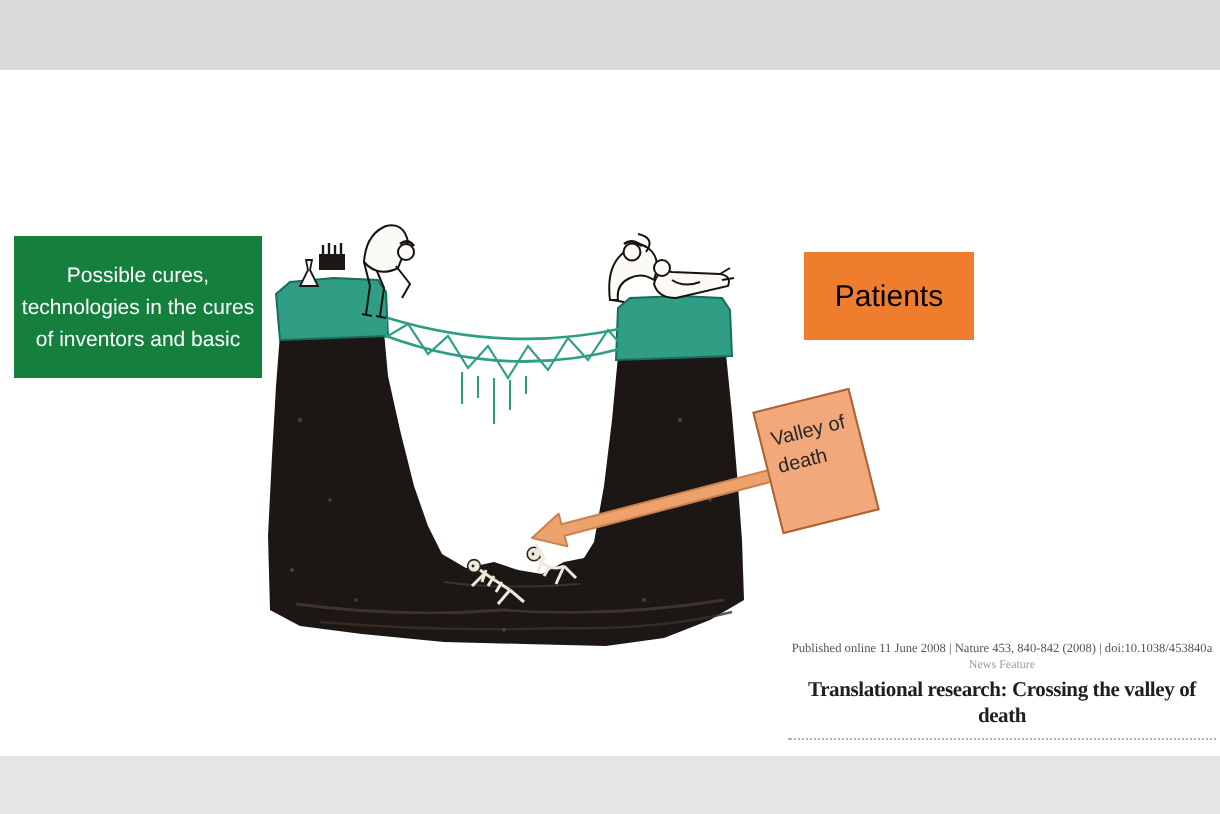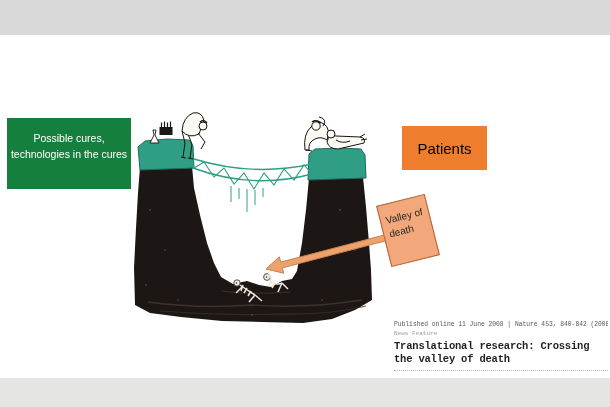--- a/index.html
+++ b/index.html
@@ -16,21 +16,21 @@
 
   .patients{position:absolute;left:382px;top:126px;width:85px;height:44px;background:#ee7d2e;
             color:#000000;font-size:15px;display:flex;align-items:center;justify-content:center;margin-left:20px;}
 
   .valley{position:absolute;left:383px;top:199px;width:50px;height:63px;background:#f2a87a;
           border:1.5px solid #ad6336;transform:rotate(-14deg);color:#262626;font-size:10px;
           line-height:13.5px;padding:9px 0 0 5px;box-sizing:border-box;}
   .valley span{display:block;white-space:nowrap;}
 
   .article{position:absolute;left:394px;top:321px;width:214px;
-           font-family:Liberation Mono, monospace;}
+           font-family:Liberation Serif, serif;text-align:center;}
   .pub{font-size:6.3px;color:#555;white-space:nowrap;overflow:hidden;}
   .kicker{font-size:6px;color:#9a9a9a;margin-top:2px;}
   .headline{font-size:10.5px;font-weight:bold;color:#1f1f1f;line-height:1.25;margin-top:3px;
             letter-spacing:-0.2px;padding-bottom:4px;border-bottom:1px dotted #b5b5b5;}
 </style>
 </head>
 <body>
 
 <div class="stage">
   <div class="band-top"></div>
@@ -134,20 +134,21 @@
       <circle cx="236.5" cy="283" r="0.7" fill="#2a241f" stroke="none"></circle>
       <circle cx="266.5" cy="277" r="0.7" fill="#2a241f" stroke="none"></circle>
     </g>
 
     <polygon points="399.2,231.1 280.7,262.1 279.3,256.8 266,269 283.7,273.2 282.3,267.9 400.8,236.9" fill="#eda26c" stroke="#c9824d" stroke-width="1" stroke-linejoin="round"></polygon>
   </svg>
 
   <div class="red-box">
     <span>Possible cures,</span>
     <span>technologies in the cures</span>
+    <span>of inventors and basic</span>
   </div>
 
   <div class="patients">
     <span>Patients</span>
   </div>
 
   <div class="valley">
     <span>Valley of</span>
     <span>death</span>
   </div>

